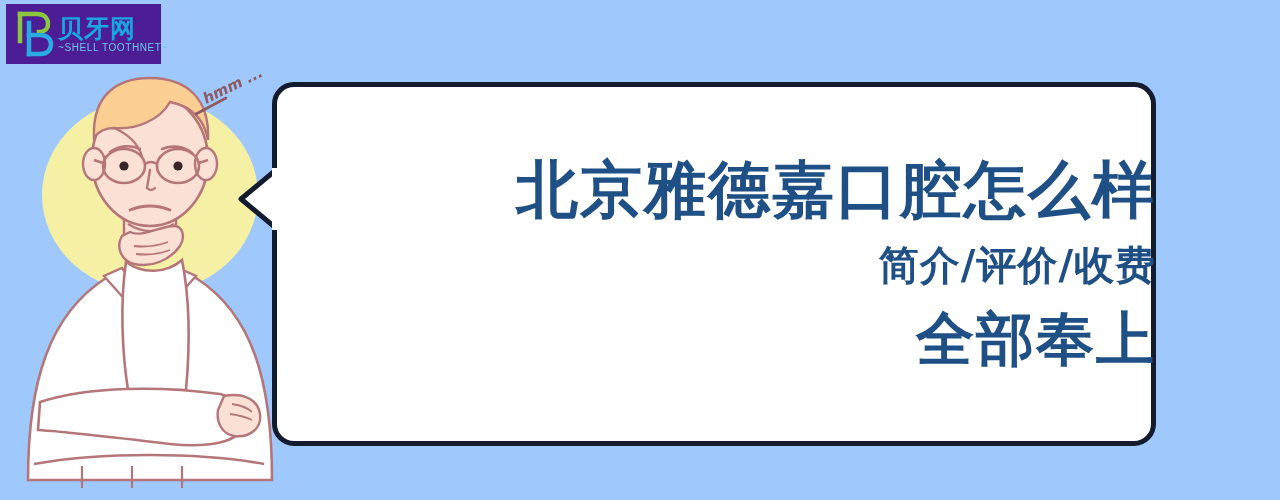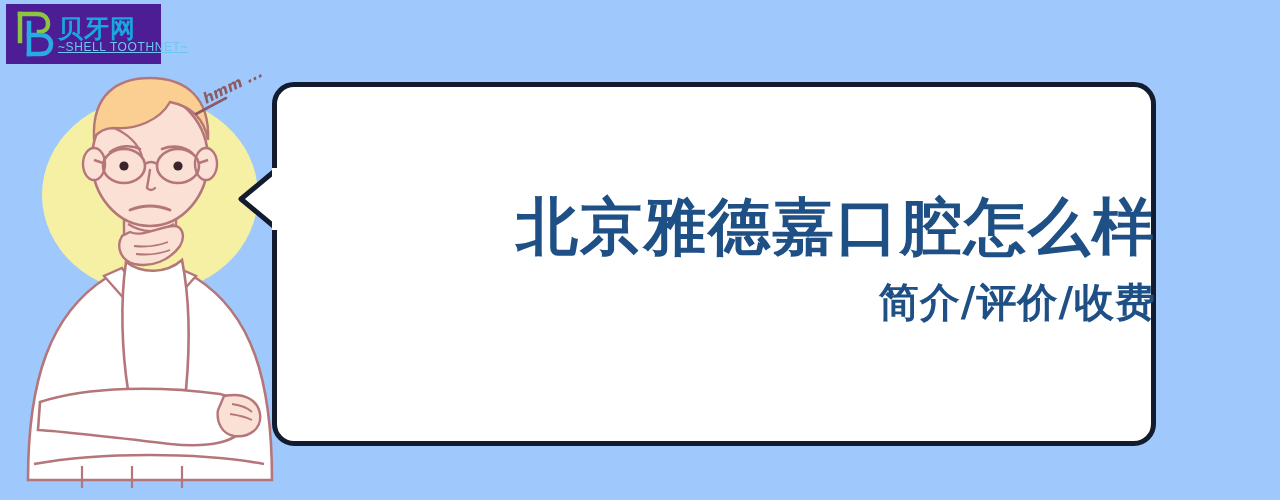--- a/index.html
+++ b/index.html
@@ -48,28 +48,27 @@
   #logo-cn {
     font-size: 25px;
     line-height: 27px;
     font-weight: bold;
     color: #1aa7de;
     letter-spacing: 1px;
     white-space: nowrap;
     font-family: "DejaVu Sans", sans-serif;
   }
   #logo-en {
-    font-size: 12px;
+    font-size: 10px;
     line-height: 11px;
     color: #6ec7ee;
     letter-spacing: 0.6px;
     white-space: nowrap;
     text-align: center;
     font-family: "Liberation Sans", sans-serif;
-    text-decoration: underline;
   }
 
   
   #illustration {
     position: absolute;
     left: 10px;
     top: 60px;
     width: 280px;
     height: 440px;
   }
@@ -229,16 +228,17 @@
     <div id="bubble-tail">
       <svg viewBox="0 0 40 62" width="40" height="62" aria-hidden="true">
         <path d="M39 1 L3 31 L39 61 Z" fill="#ffffff" stroke="#121c2e" stroke-width="5" stroke-linejoin="round"></path>
         <rect x="34" y="0" width="10" height="62" fill="#ffffff"></rect>
       </svg>
     </div>
 
     <div id="bubble-text">
       <div class="headline" id="headline-1">北京雅德嘉口腔怎么样</div>
       <div class="headline" id="headline-2">简介/评价/收费</div>
+      <div class="headline" id="headline-3">全部奉上</div>
     </div>
   </div>
 
 </div>
 
 </body></html>

